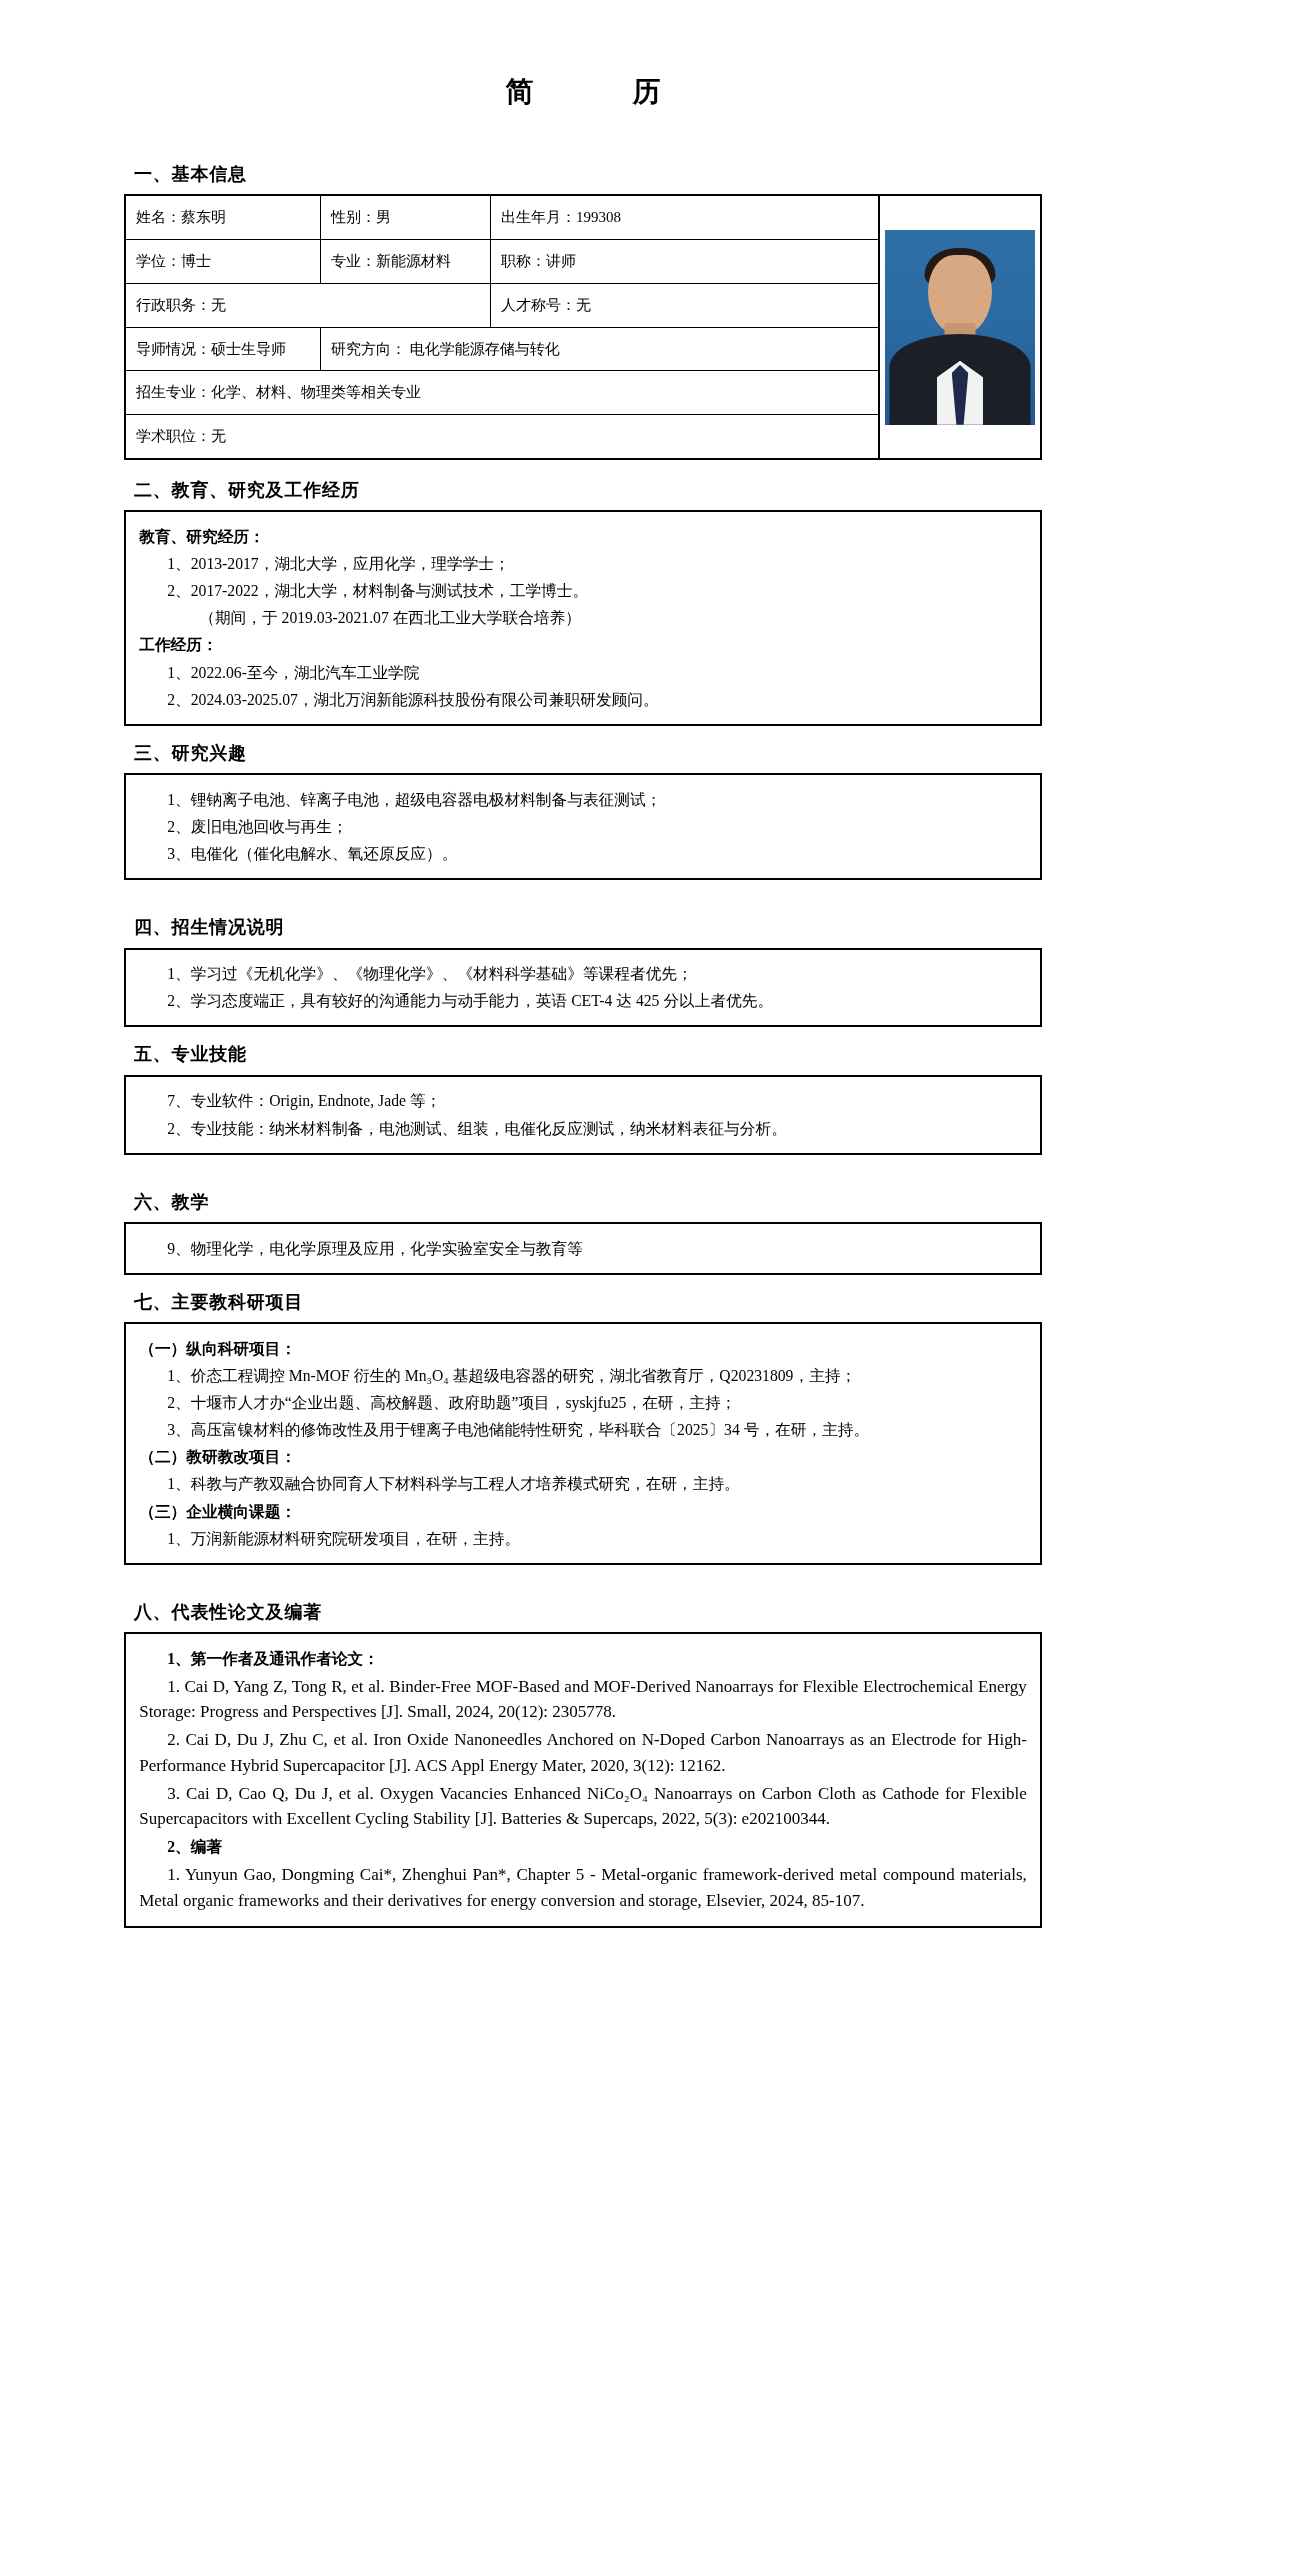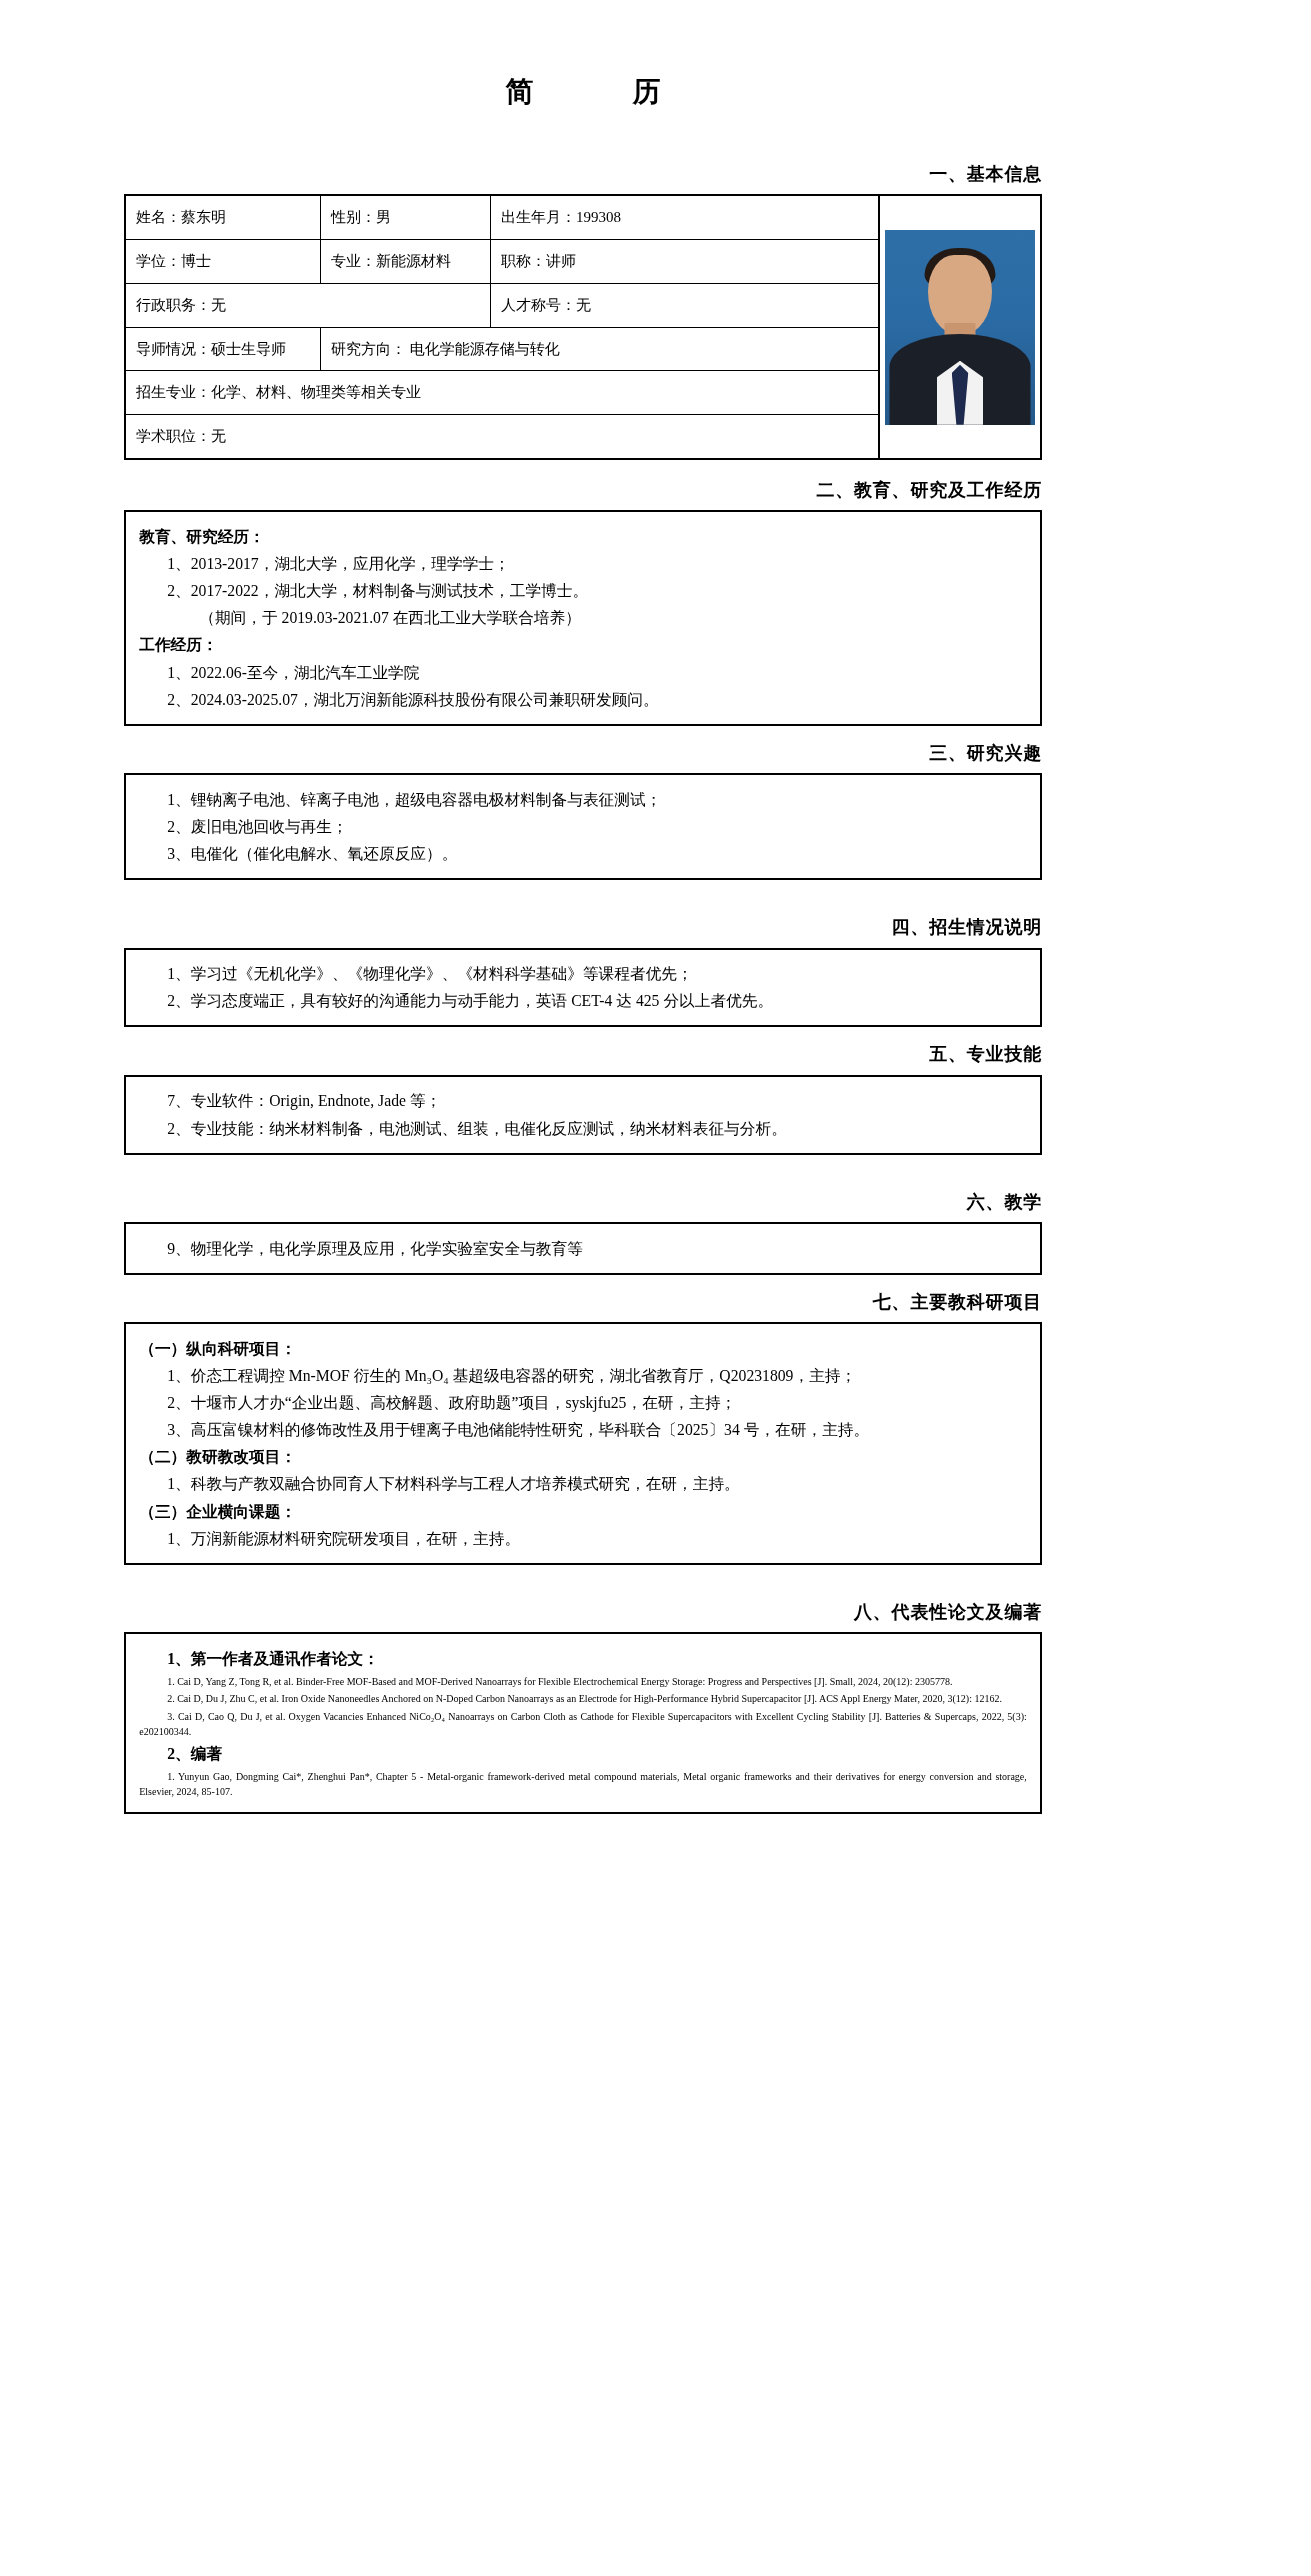--- a/index.html
+++ b/index.html
@@ -28,21 +28,20 @@
     padding-left: 46px;
     margin-top: 23px;
     margin-bottom: 51px;
     font-family: "Liberation Serif", "DejaVu Serif", serif;
   }
   .section-head {
     font-size: 18px;
     font-weight: bold;
     margin: 0 0 8.3px 10px;
     letter-spacing: 0.8px;
-    text-align: right;
   }
   .gap-lg { height: 30px; }
   .gap-md { height: 18px; }
   .gap-sm { height: 10px; }
 
   
   .dbox {
     border: 2.5px double #000;
     box-sizing: border-box;
     margin-bottom: 5px;
@@ -155,21 +154,21 @@
   .line {
     font-size: 15.7px;
     line-height: 1.62;
     margin: 1.7px 0;
   }
   .line.bold { font-weight: bold; }
   .indent1 { padding-left: 28px; }
   .indent2 { padding-left: 60px; }
 
   .para {
-    font-size: 10px;
+    font-size: 17px;
     line-height: 1.5;
     text-align: justify;
     text-justify: inter-word;
     margin: 2.5px 0;
   }
   .pub-indent { text-indent: 28px; }
 </style>
 </head>
 <body>
 

